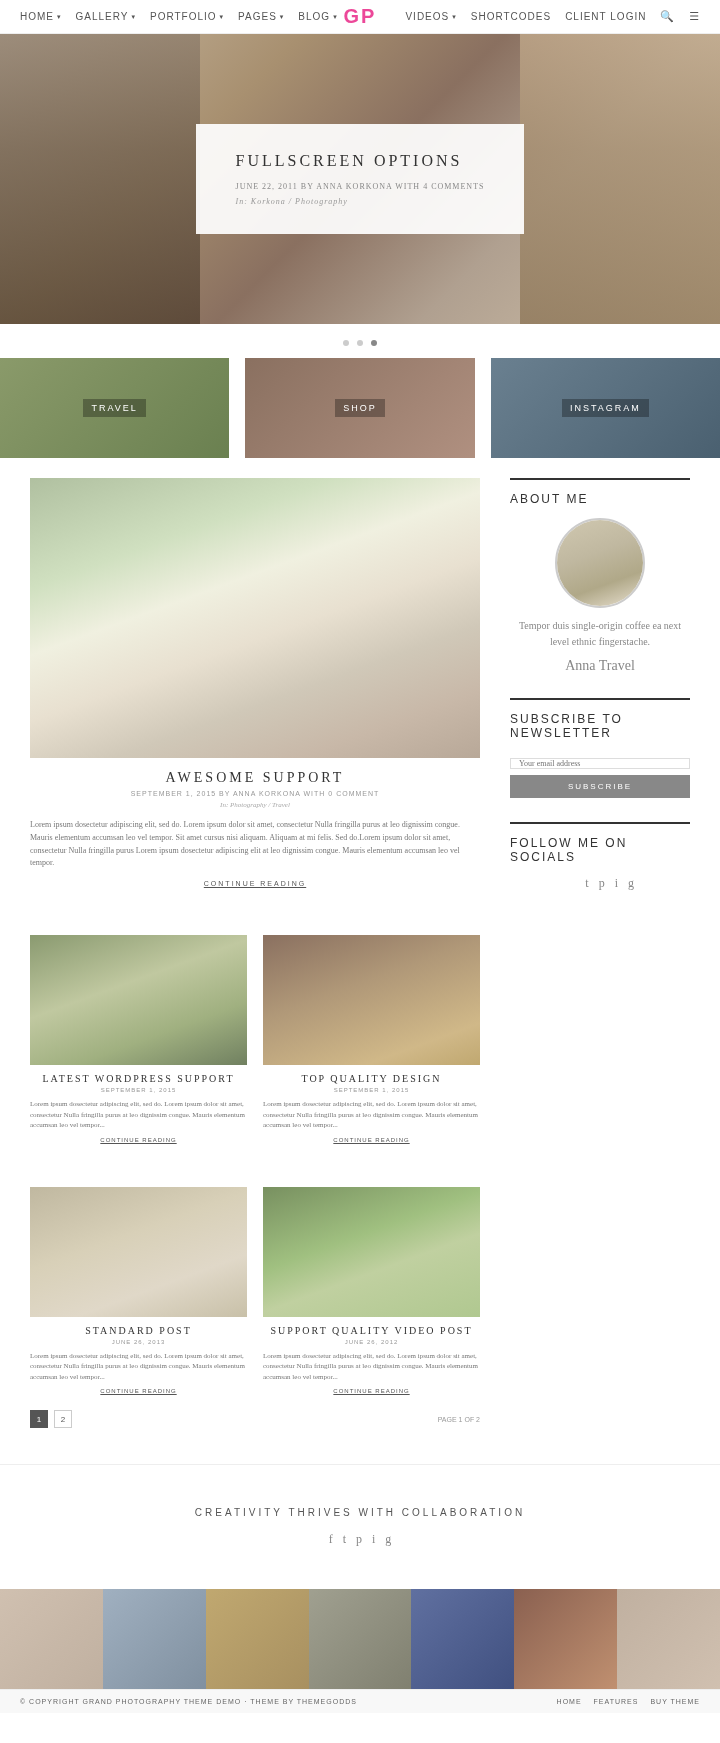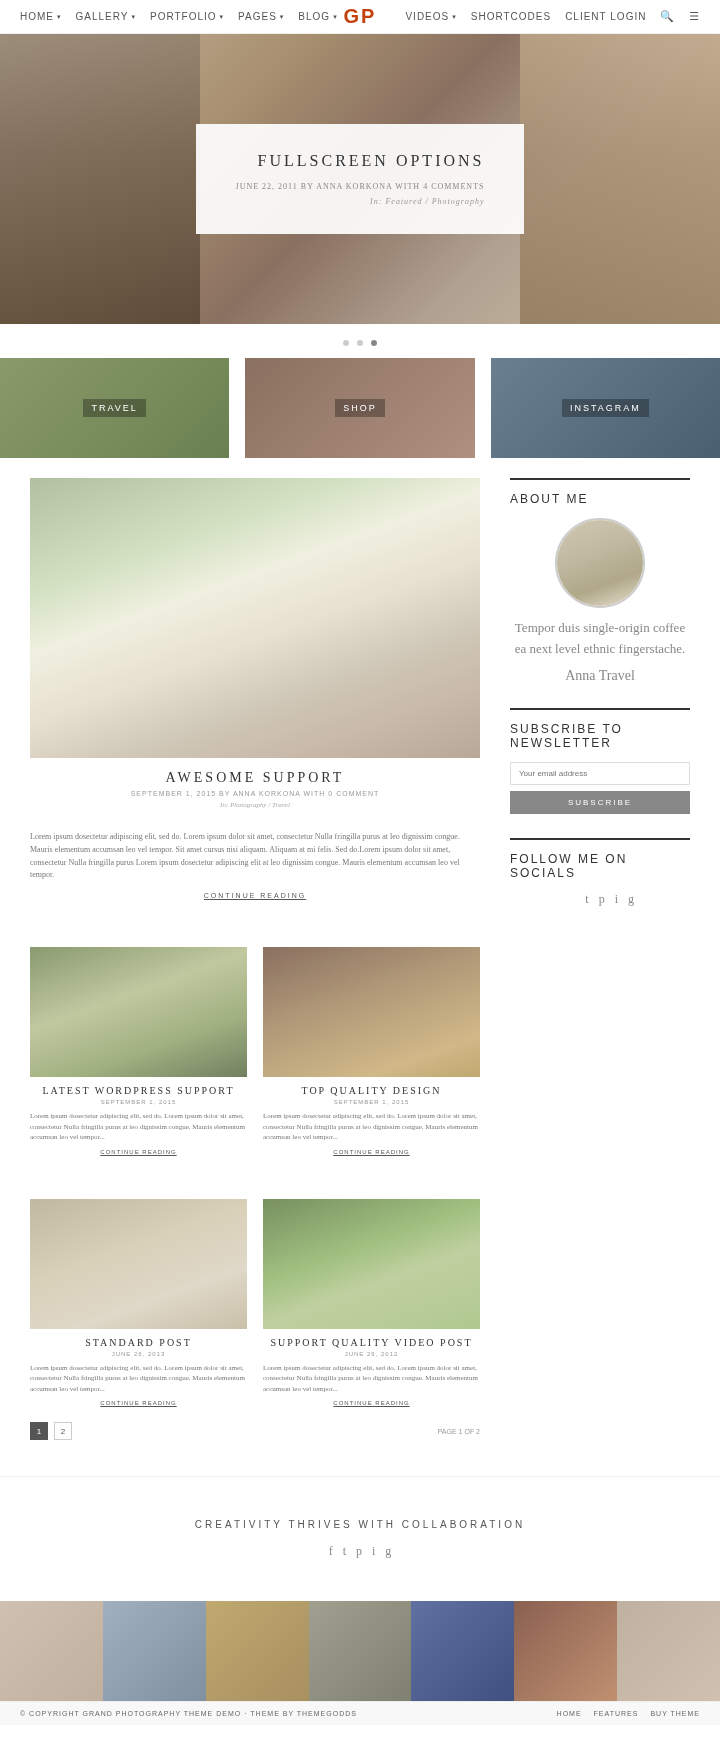--- a/index.html
+++ b/index.html
@@ -7,42 +7,42 @@
 
     
     nav {
       display: flex; align-items: center; justify-content: space-between;
       padding: 10px 20px; border-bottom: 1px solid #eee; background: #fff;
       font-family: Arial, sans-serif; font-size: 10px; letter-spacing: 1px;
       text-transform: uppercase; color: #555; position: relative;
     }
     .nav-left, .nav-right { display: flex; gap: 14px; align-items: center; }
     .nav-item { cursor: pointer; color: #555; text-decoration: none; display: flex; align-items: center; gap: 3px; }
-    .nav-logo { font-size: 20px; font-weight: bold; letter-spacing: 2px; color: #c2410c; position: absolute; left: 50%; transform: translateX(-50%); }
+    .nav-logo { font-size: 20px; font-weight: bold; letter-spacing: 2px; color: #ec4899; position: absolute; left: 50%; transform: translateX(-50%); }
     .nav-arrow { font-size: 7px; }
 
     
     .hero {
       position: relative; width: 100%; height: 290px; overflow: hidden;
       background: linear-gradient(135deg, #c8b8a2 0%, #a89070 30%, #8a7060 50%, #b0a090 70%, #d0c0a8 100%);
       display: flex; align-items: center; justify-content: center;
     }
     .hero-buildings-left {
       position: absolute; left: 0; top: 0; width: 200px; height: 100%;
       background: linear-gradient(180deg, #8a7a6a 0%, #6a5a4a 40%, #4a3a2a 100%);
       opacity: 0.7;
     }
     .hero-buildings-right {
       position: absolute; right: 0; top: 0; width: 200px; height: 100%;
       background: linear-gradient(180deg, #c8b090 0%, #a89070 40%, #887050 100%);
       opacity: 0.7;
     }
     .hero-overlay {
       position: relative; z-index: 2; background: rgba(255,255,255,0.92);
-      padding: 28px 40px; text-align: right; min-width: 260px;
+      padding: 28px 40px; text-align: left; min-width: 260px;
     }
     .hero-title { font-size: 16px; letter-spacing: 3px; text-transform: uppercase; color: #333; margin-bottom: 12px; }
     .hero-meta { font-size: 8px; color: #888; letter-spacing: 1px; text-transform: uppercase; margin-bottom: 6px; }
     .hero-category { font-size: 8px; color: #999; letter-spacing: 1px; font-style: italic; }
     .hero-dots { text-align: center; padding: 8px; }
     .dot { display: inline-block; width: 6px; height: 6px; border-radius: 50%; background: #ccc; margin: 0 2px; }
     .dot.active { background: #888; }
 
     
     .tiles { display: flex; gap: 16px; width: 100%; }
@@ -71,21 +71,21 @@
       width: 100%; height: 280px; overflow: hidden;
       background: linear-gradient(180deg, #c8d0c0 0%, #e0e8d0 30%, #d0d8c0 60%, #c0c8b0 100%);
       display: flex; align-items: center; justify-content: center;
     }
     .featured-img-inner {
       width: 100%; height: 100%;
       background: linear-gradient(160deg, #b0c0a0 0%, #d0e0c0 25%, #f0f0e0 40%, #e8e0d0 55%, #d0c8b8 70%, #c8b8a8 85%, #b8a898 100%);
     }
     .post-title { font-size: 14px; letter-spacing: 3px; text-transform: uppercase; text-align: center; color: #333; margin: 12px 0 4px; }
     .post-meta { font-size: 7px; letter-spacing: 1px; text-transform: uppercase; color: #999; text-align: center; margin-bottom: 4px; font-family: Arial, sans-serif; }
-    .post-category { font-size: 7px; color: #aaa; text-align: center; margin-bottom: 22px; font-style: italic; }
+    .post-category { font-size: 7px; color: #aaa; text-align: center; margin-bottom: 10px; font-style: italic; }
     .post-excerpt { font-size: 8px; color: #777; line-height: 1.6; margin-bottom: 10px; }
     .continue-reading {
       display: block; text-align: center; font-size: 7px; letter-spacing: 2px;
       text-transform: uppercase; color: #555; text-decoration: underline;
       font-family: Arial, sans-serif; cursor: pointer; margin: 10px 0 20px;
     }
 
     
     .two-col { display: flex; gap: 16px; margin-bottom: 16px; }
     .col-post { flex: 1; margin-top: 28px; }
@@ -113,27 +113,27 @@
     
     .sidebar-section { margin-bottom: 24px; border-top: 2px solid #333; padding-top: 12px; }
     .sidebar-title { font-size: 12px; letter-spacing: 2px; text-transform: uppercase; color: #333; margin-bottom: 12px; font-family: Liberation Sans, sans-serif; }
     .avatar-circle {
       width: 90px; height: 90px; border-radius: 50%; margin: 0 auto 10px;
       background: linear-gradient(135deg, #8a9a7a, #c0c8b0);
       border: 2px solid #ccc; overflow: hidden;
       display: flex; align-items: center; justify-content: center;
     }
     .avatar-inner { width: 100%; height: 100%; background: linear-gradient(160deg, #d0c8b0 0%, #c0b8a0 40%, #b0a888 70%, #e8e0d0 100%); }
-    .sidebar-bio { font-size: 13px; color: #888; line-height: 1.6; text-align: center; margin-bottom: 8px; }
+    .sidebar-bio { font-size: 10px; color: #888; line-height: 1.6; text-align: center; margin-bottom: 8px; }
     .sidebar-signature { font-family: 'Brush Script MT', cursive; font-size: 14px; color: #888; text-align: center; }
 
     .newsletter-input {
-      width: 100%; border: 1px solid #ddd; padding: 6px 8px; font-size: 8px;
+      width: 100%; border: 1px solid #ddd; padding: 0 8px; font-size: 8px;
       margin-bottom: 6px; outline: none; color: #aaa;
-      font-family: Liberation Sans, sans-serif;
+      font-family: Liberation Serif, serif;
     }
     .subscribe-btn {
       width: 100%; background: #888; color: #fff; border: none; padding: 7px;
       font-size: 8px; letter-spacing: 2px; text-transform: uppercase; cursor: pointer;
       font-family: Arial, sans-serif;
     }
 
     .social-icons { display: flex; gap: 10px; justify-content: center; margin-top: 8px; font-size: 12px; color: #888; }
     .social-icon { cursor: pointer; }
 
@@ -204,21 +204,21 @@
     <span style="font-size:11px; cursor:pointer;">☰</span>
   </div>
 </nav>
 
 <div class="hero">
   <div class="hero-buildings-left"></div>
   <div class="hero-buildings-right"></div>
   <div class="hero-overlay">
     <div class="hero-title">FULLSCREEN OPTIONS</div>
     <div class="hero-meta">JUNE 22, 2011 BY  ANNA KORKONA  WITH  4 COMMENTS</div>
-    <div class="hero-category">In: Featured / Photography</div>
+    <div class="hero-category">In: Korkona / Photography</div>
   </div>
 </div>
 <div class="hero-dots">
   <span class="dot"></span>
   <span class="dot"></span>
   <span class="dot active"></span>
 </div>
 
 <div class="tiles">
   <div class="tile tile-bg-travel">

